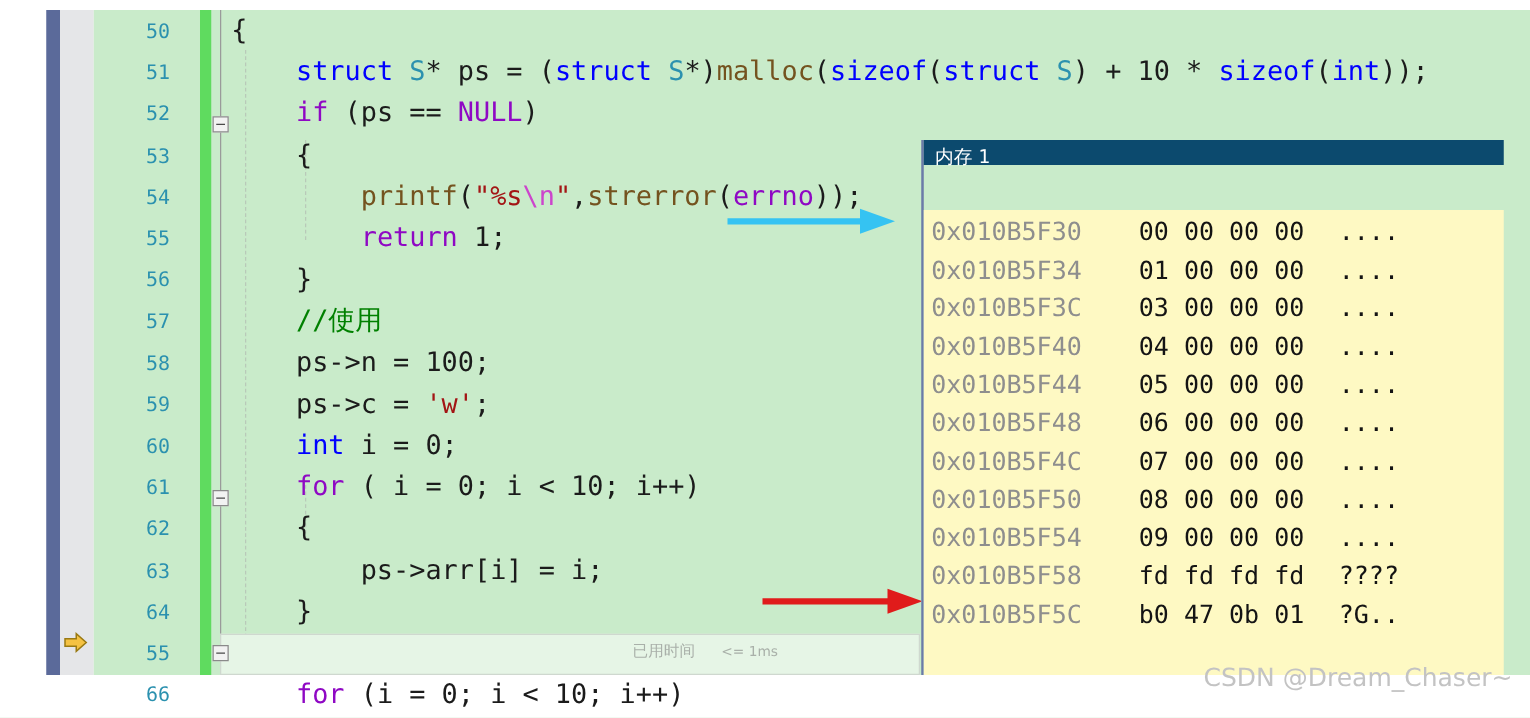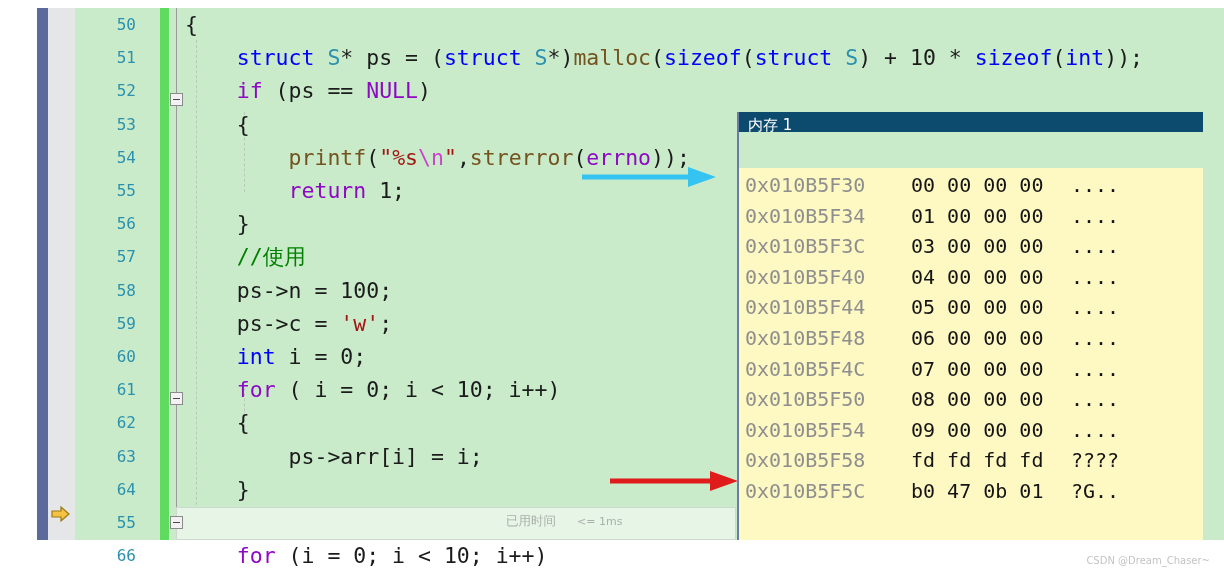--- a/index.html
+++ b/index.html
@@ -73,21 +73,21 @@
 
   .mem-body{position:absolute;left:0;top:56px;width:464px;height:372px;background:#fef9c3;
             padding-top:2px;box-sizing:border-box;}
   .mem-row{height:30.6px;line-height:30.6px;white-space:pre;
            font-family:"DejaVu Sans Mono","Liberation Mono",monospace;font-size:20px;}
   .mem-row .addr{display:inline-block;width:172px;padding-left:6px;box-sizing:border-box;color:#8e8e8e;}
   .mem-row .hex{display:inline-block;width:160px;color:#141414;}
   .mem-row .asc{display:inline-block;color:#141414;}
 
   
-  #watermark{position:absolute;right:14px;bottom:8px;color:#c3c3c3;font-size:10px;
+  #watermark{position:absolute;right:14px;bottom:20px;color:#c3c3c3;font-size:20px;
              font-family:"DejaVu Sans","Liberation Sans",sans-serif;white-space:nowrap;}
 </style>
 </head>
 <body>
 
 <div id="editor">
 
   <div class="sel-strip"></div>
   <div class="gutter-gray"></div>
   <div class="code-bg"></div>

